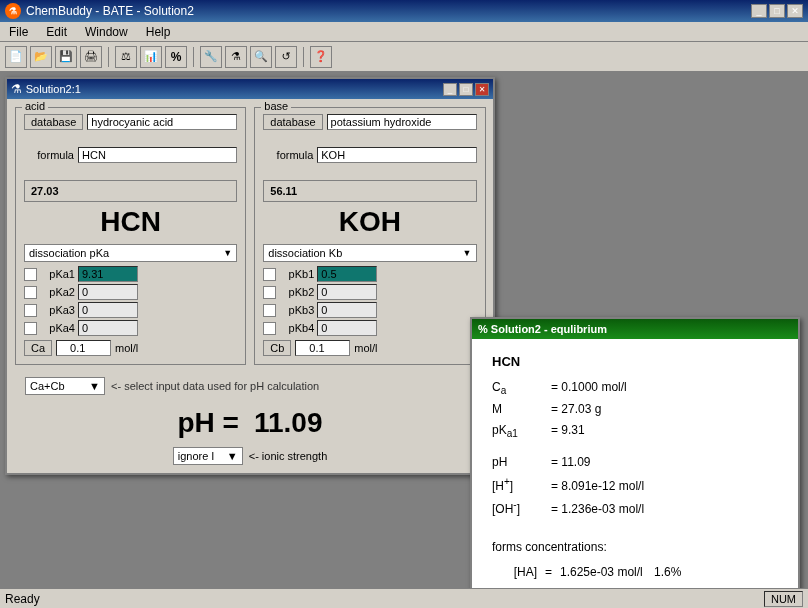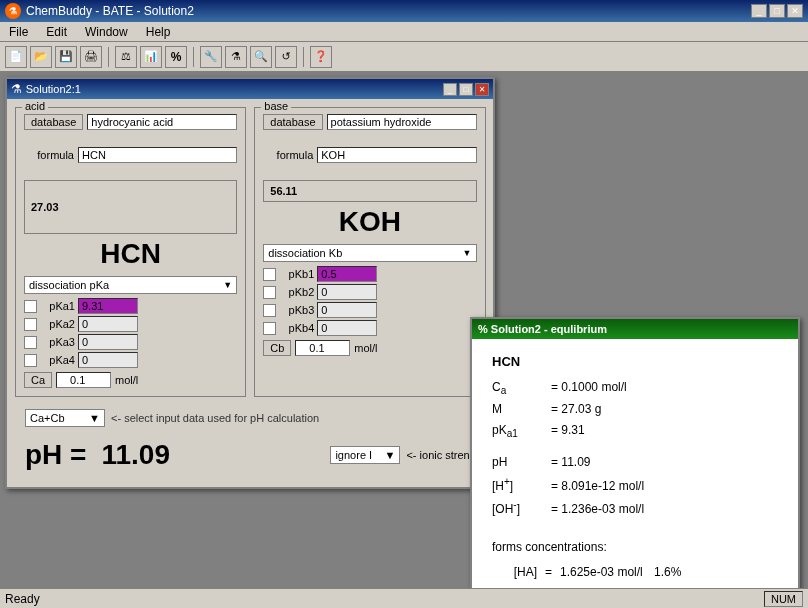--- a/index.html
+++ b/index.html
@@ -228,21 +228,21 @@
     }
     .pka-label { font-size: 11px; width: 35px; text-align: right; }
     .pka-input {
       border: 1px inset #808080;
       background: #e8e8e8;
       padding: 1px 3px;
       font-size: 11px;
       width: 60px;
     }
     .pka-input.active {
-      background: #a21caf;
+      background: #0f766e;
     }
 
     
     .conc-row {
       display: flex;
       align-items: center;
       gap: 4px;
       margin-top: 4px;
     }
     .conc-btn {
@@ -409,21 +409,21 @@
         <div class="group-box">
           <span class="group-label">acid</span>
           <div class="field-row">
             <button class="db-btn">database</button>
             <input class="field-input" value="hydrocyanic acid" readonly="" style="">
           </div>
           <div class="field-row">
             <span class="field-label">formula</span>
             <input class="field-input" value="HCN" style="">
           </div>
-          <div style="border:1px solid #808080; padding:20px 6px; margin:4px 0 2px; font-size:11px; font-weight:bold;">
+          <div style="border:1px solid #808080; padding:4px 6px; margin:4px 0 2px; font-size:11px; font-weight:bold;">
             <span>27.03</span>
           </div>
           <div class="formula-big">HCN</div>
 
           <div class="select-row">
             <div class="custom-select">
               <span>dissociation pKa</span>
               <span class="select-arrow">▼</span>
             </div>
           </div>
@@ -508,21 +508,21 @@
       </div>
 
       <div class="bottom-controls">
         <div class="bottom-select">
           <span>Ca+Cb</span>
           <span>▼</span>
         </div>
         <span class="bottom-note">&lt;- select input data used for pH calculation</span>
       </div>
 
-      <div style="display:flex; align-items:center; justify-content:space-between;">
+      <div style="display:flex; align-items:center; justify-content:space-between;flex-direction:column;">
         <div class="ph-display">
           <span style="font-size:28px;font-weight:bold;">pH = </span>
             <span style="font-size:28px;font-weight:bold;">11.09</span>
         </div>
         <div class="ionic-row">
           <div class="ionic-select">
             <span>ignore I</span>
             <span>▼</span>
           </div>
           <span class="ionic-note">&lt;- ionic strength</span>

